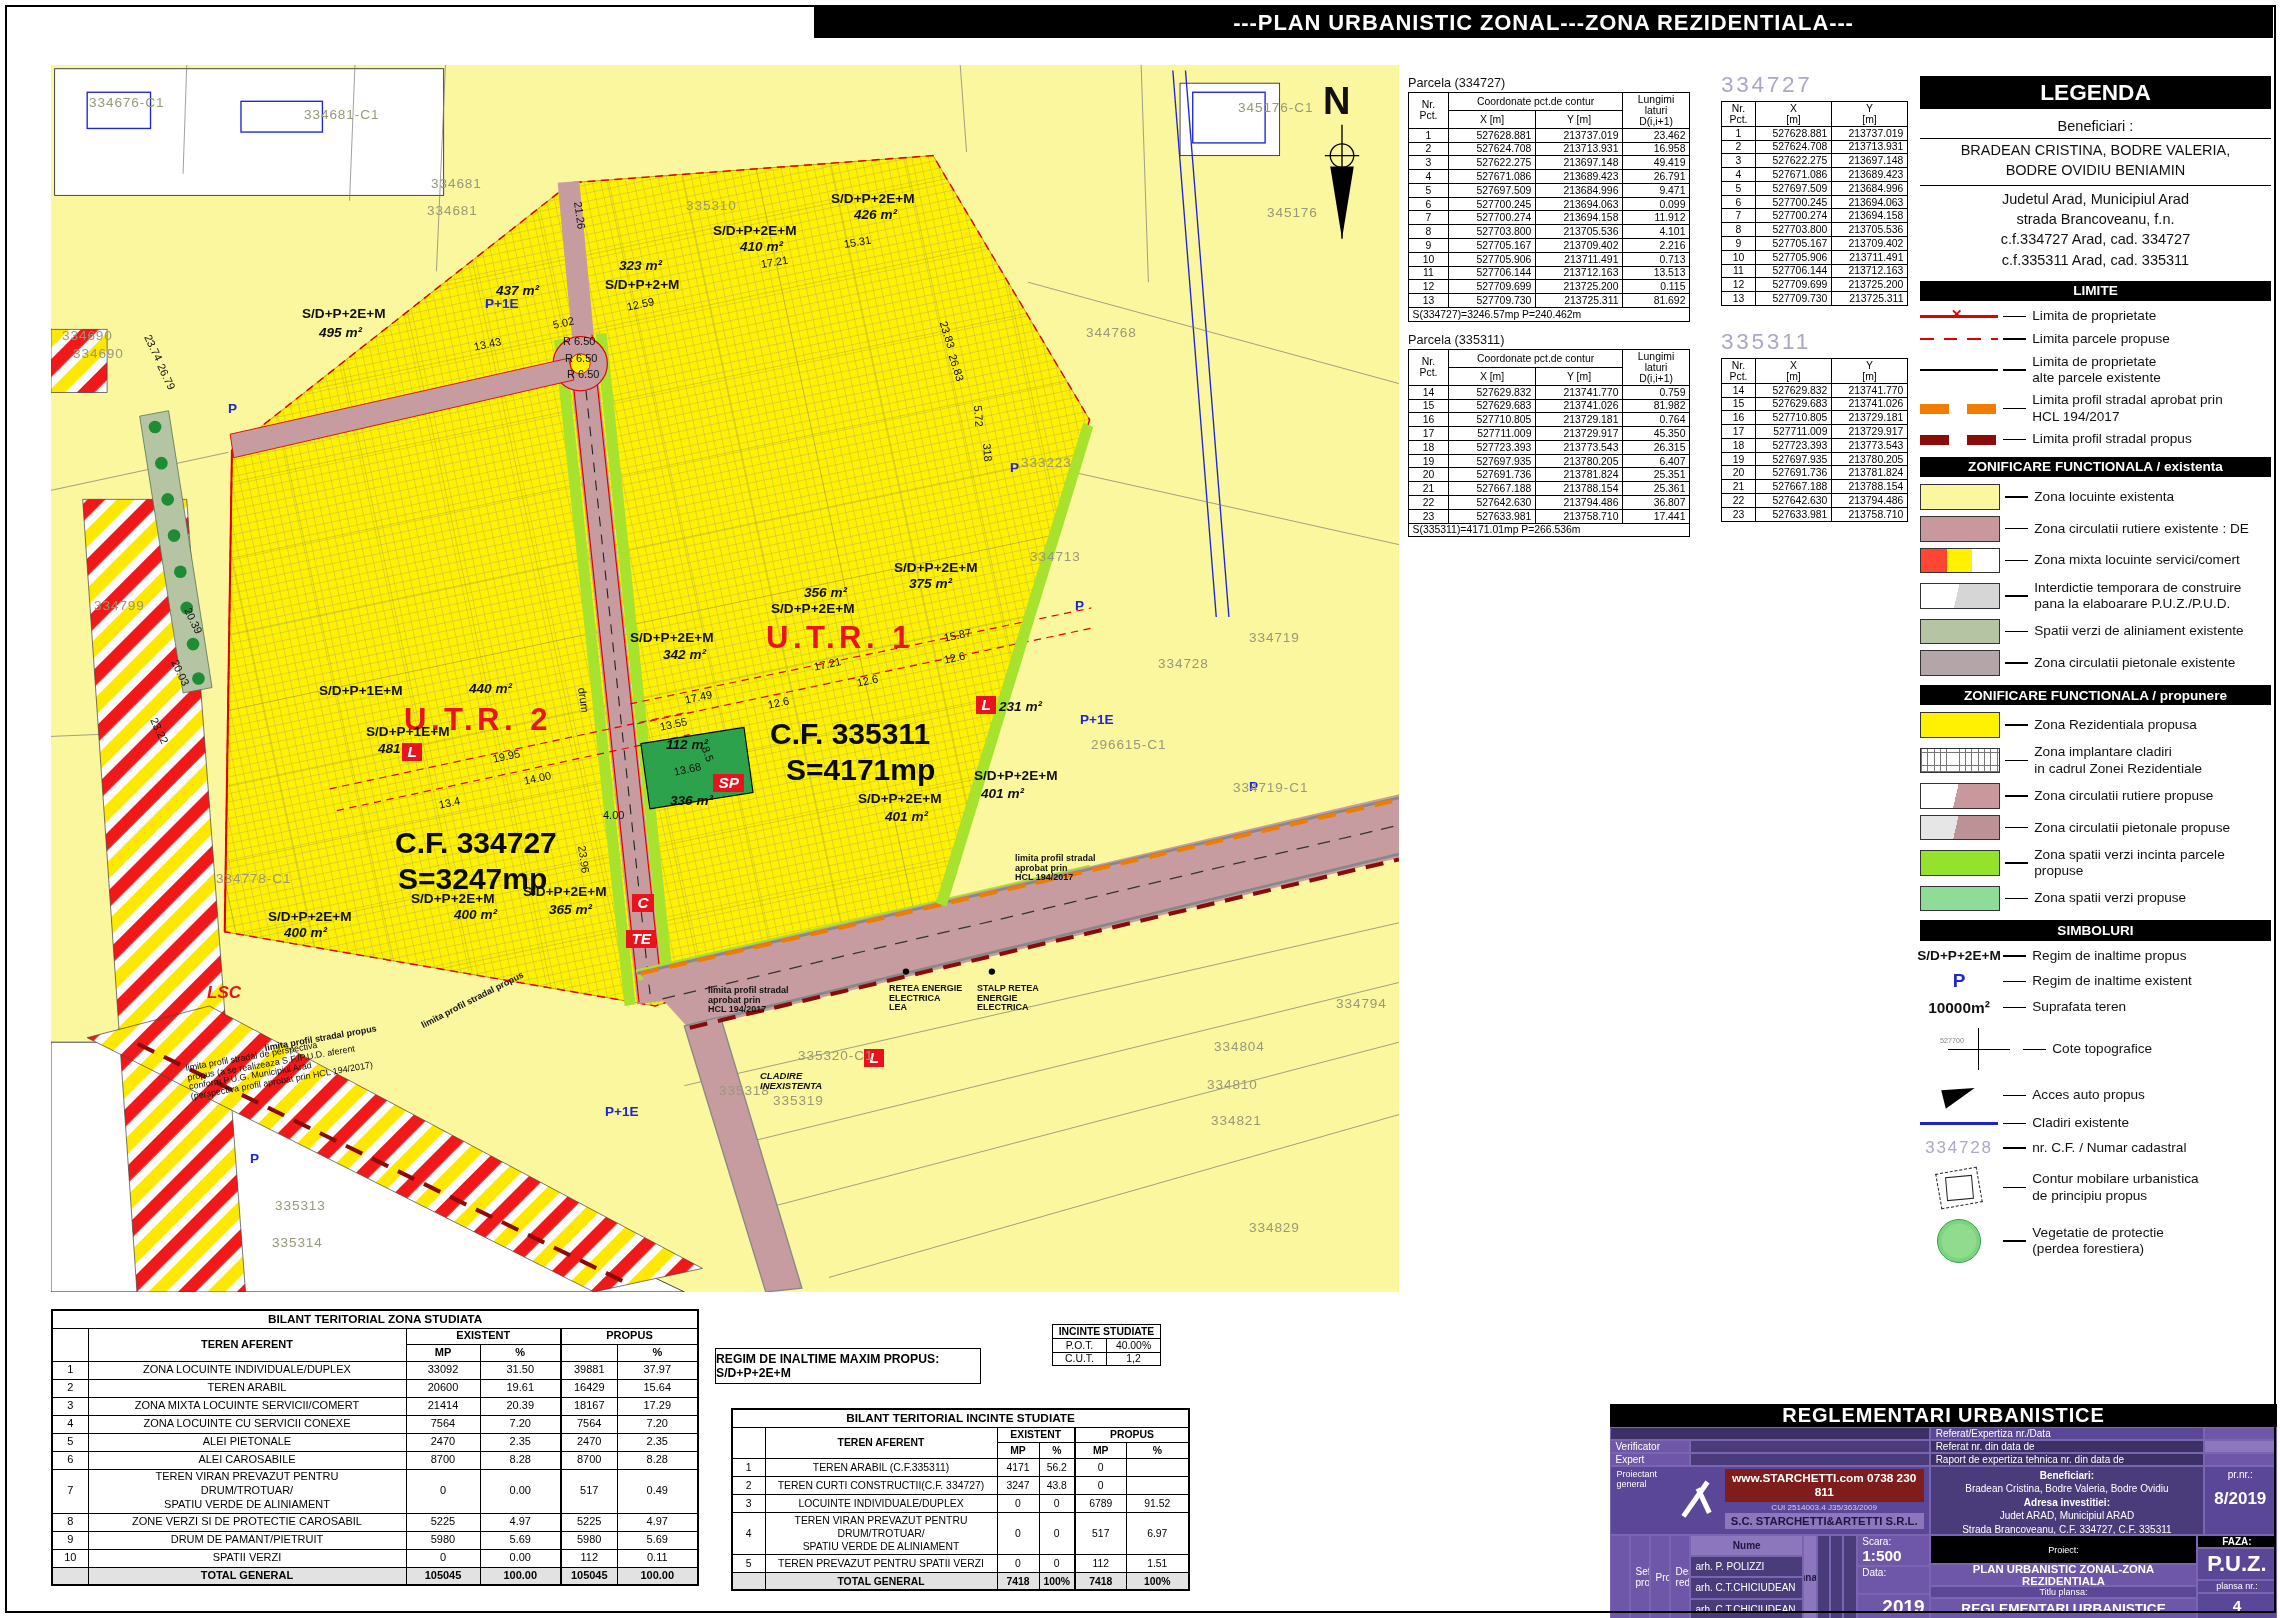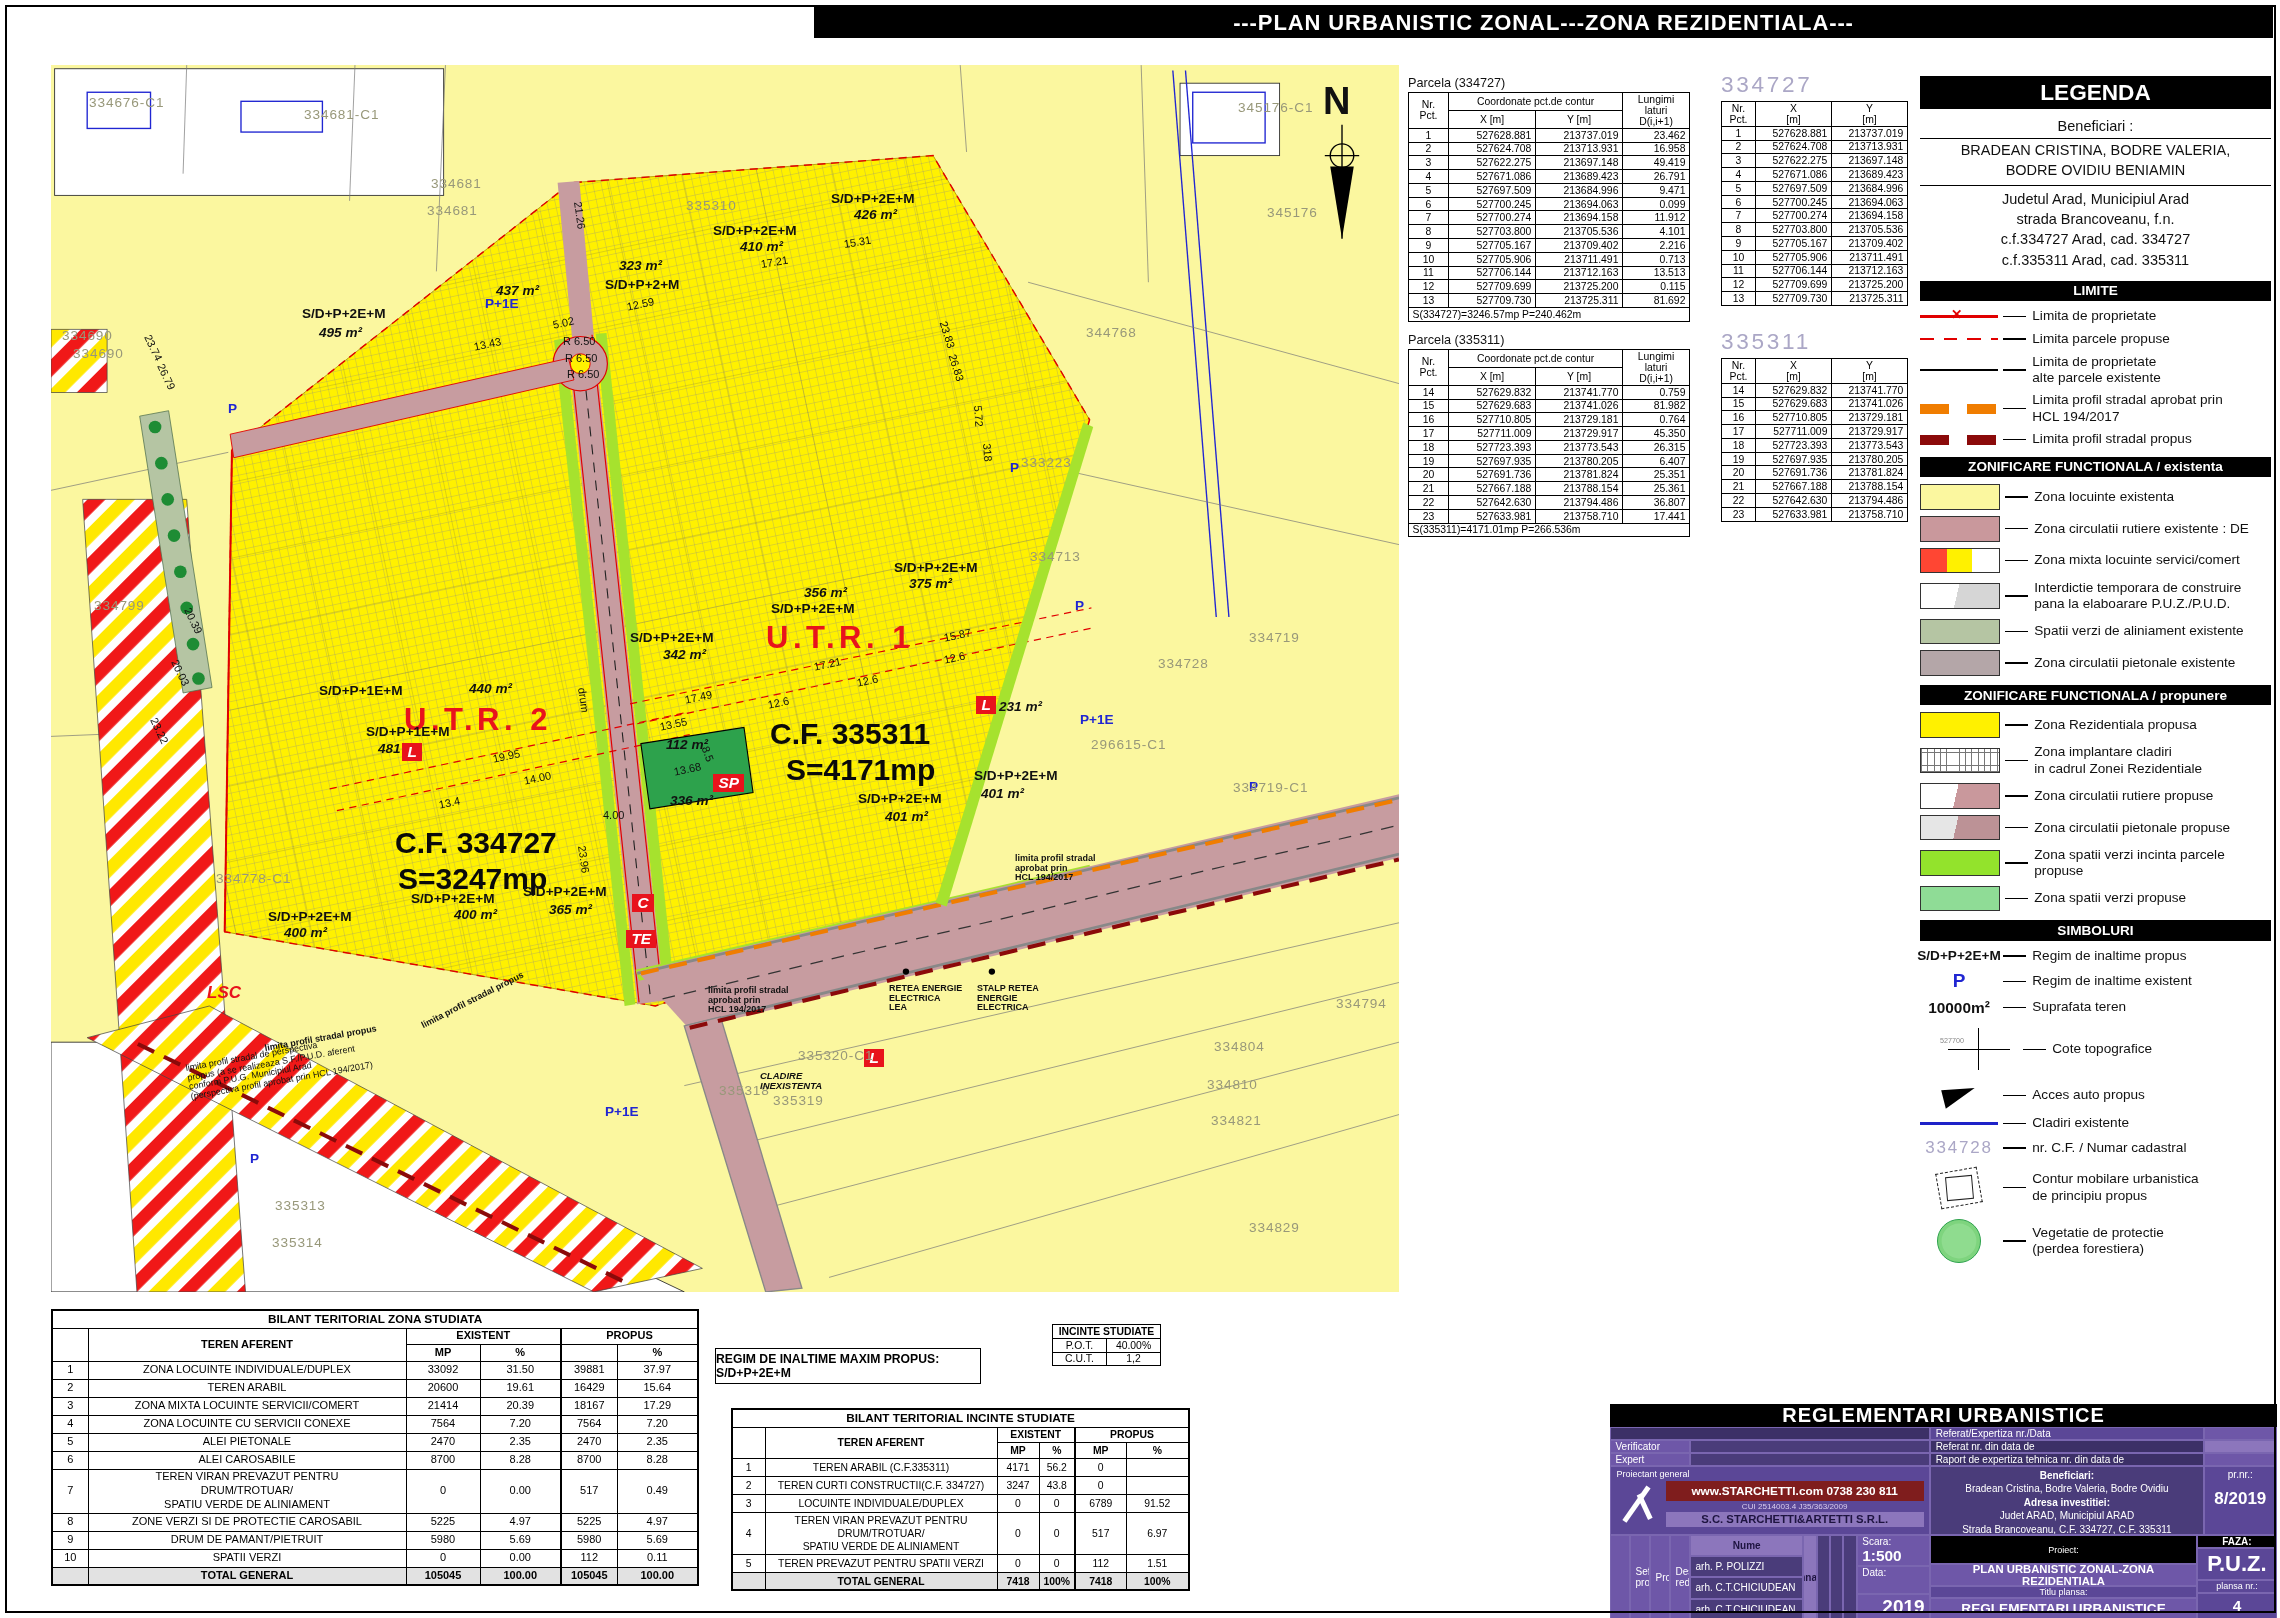--- a/index.html
+++ b/index.html
@@ -1132,21 +1132,21 @@
     <div class="c dark" style="width:41%">Referat nr.        din data de</div>
     <div class="c light" style="width:11%"></div>
   </div>
   <div class="r" style="height:15.4px">
     <div class="c mid" style="width:12%">Expert</div>
     <div class="c deep" style="width:36%"></div>
     <div class="c dark" style="width:41%">Raport de expertiza tehnica   nr.        din data de</div>
     <div class="c mid" style="width:11%"></div>
   </div>
   <div class="r" style="height:69px">
-    <div class="c base" style="width:48%;position:relative;flex-direction:column;align-items:flex-start;justify-content:flex-start;padding:1.8px 5.4px;">
+    <div class="c base" style="width:48%;position:relative;flex-direction:row;align-items:flex-start;justify-content:flex-start;padding:1.8px 5.4px;">
       <span style="font-size:9px;">Proiectant general</span>
       <div style="display:flex;align-items:center;gap:7.2px;width:100%;">
         <div class="logoX"></div>
         <div style="flex:1;text-align:center;">
           <div style="background:#7f1d1d;padding:2.7px 5.4px;font-weight:bold;font-size:11.8px;">www.STARCHETTI.com   0738 230 811</div>
           <div style="font-size:8.1px;color:#D8CCEE;padding:0.9px;">CUI 2514003.4  J35/363/2009</div>
           <div style="background:#8C76BC;color:#1e1440;font-weight:bold;font-size:11.3px;padding:1.8px;">S.C. STARCHETTI&amp;ARTETTI S.R.L.</div>
         </div>
       </div>
     </div>

